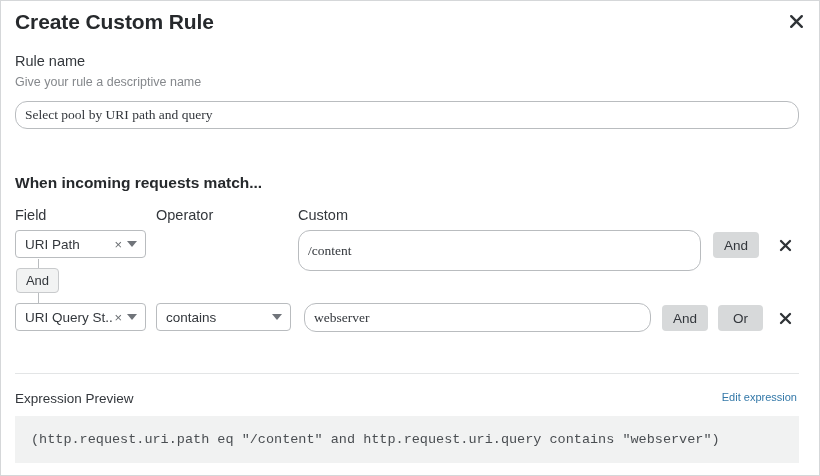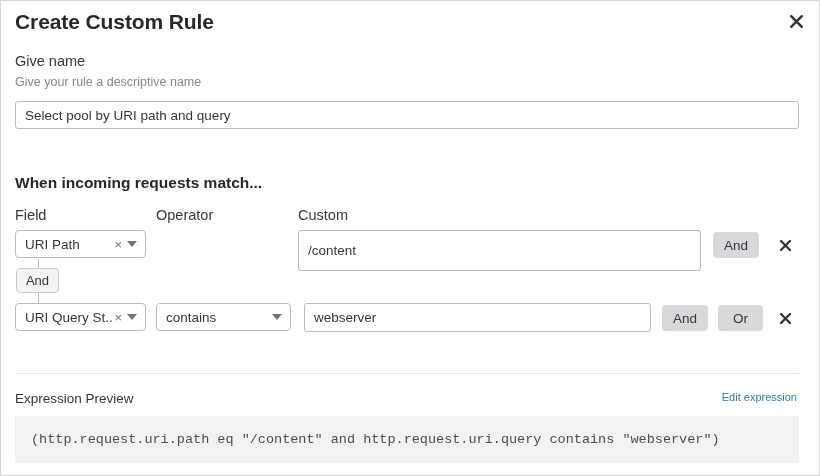--- a/index.html
+++ b/index.html
@@ -56,23 +56,23 @@
   }
   .field-hint {
     position: absolute;
     font-size: 12.5px;
     color: #85888c;
   }
   .text-input {
     position: absolute;
     box-sizing: border-box;
     border: 1px solid #b9bcbf;
-    border-radius: 3px;
-    background: #ffffff;
-    font-family: Liberation Sans, sans-serif;
+    border-radius: 12px;
+    background: #ffffff;
+    font-family: Liberation Serif, serif;
     font-size: 13.5px;
     color: #33373c;
     padding: 0 9px;
     outline: none;
   }
 
   #rule-name-label { left: 14px; top: 52px; }
   #rule-name-hint  { left: 14px; top: 74px; }
   #rule-name-input {
     left: 14px; top: 100px;
@@ -228,21 +228,21 @@
 
 <div class="dialog">
 
   <div class="dialog-title">Create Custom Rule</div>
   <div class="close-btn">
     <svg width="15" height="15" viewBox="0 0 15 15" aria-hidden="true">
       <path d="M2.2 2.2 L12.8 12.8 M12.8 2.2 L2.2 12.8" stroke="currentColor" stroke-width="2.4" stroke-linecap="round"></path>
     </svg>
   </div>
 
-  <div class="field-label" id="rule-name-label">Give name</div>
+  <div class="field-label" id="rule-name-label">Rule name</div>
   <div class="field-hint" id="rule-name-hint">Give your rule a descriptive name</div>
   <input class="text-input" id="rule-name-input" type="text" value="Select pool by URI path and query" style="">
 
   <div class="section-heading">When incoming requests match...</div>
 
   <div class="field-label" id="col-field-label">Field</div>
   <div class="field-label" id="col-operator-label">Operator</div>
   <div class="field-label" id="col-value-label">Custom</div>
 
   <div class="select" style="left:14px; top:229px; width:131px;">

